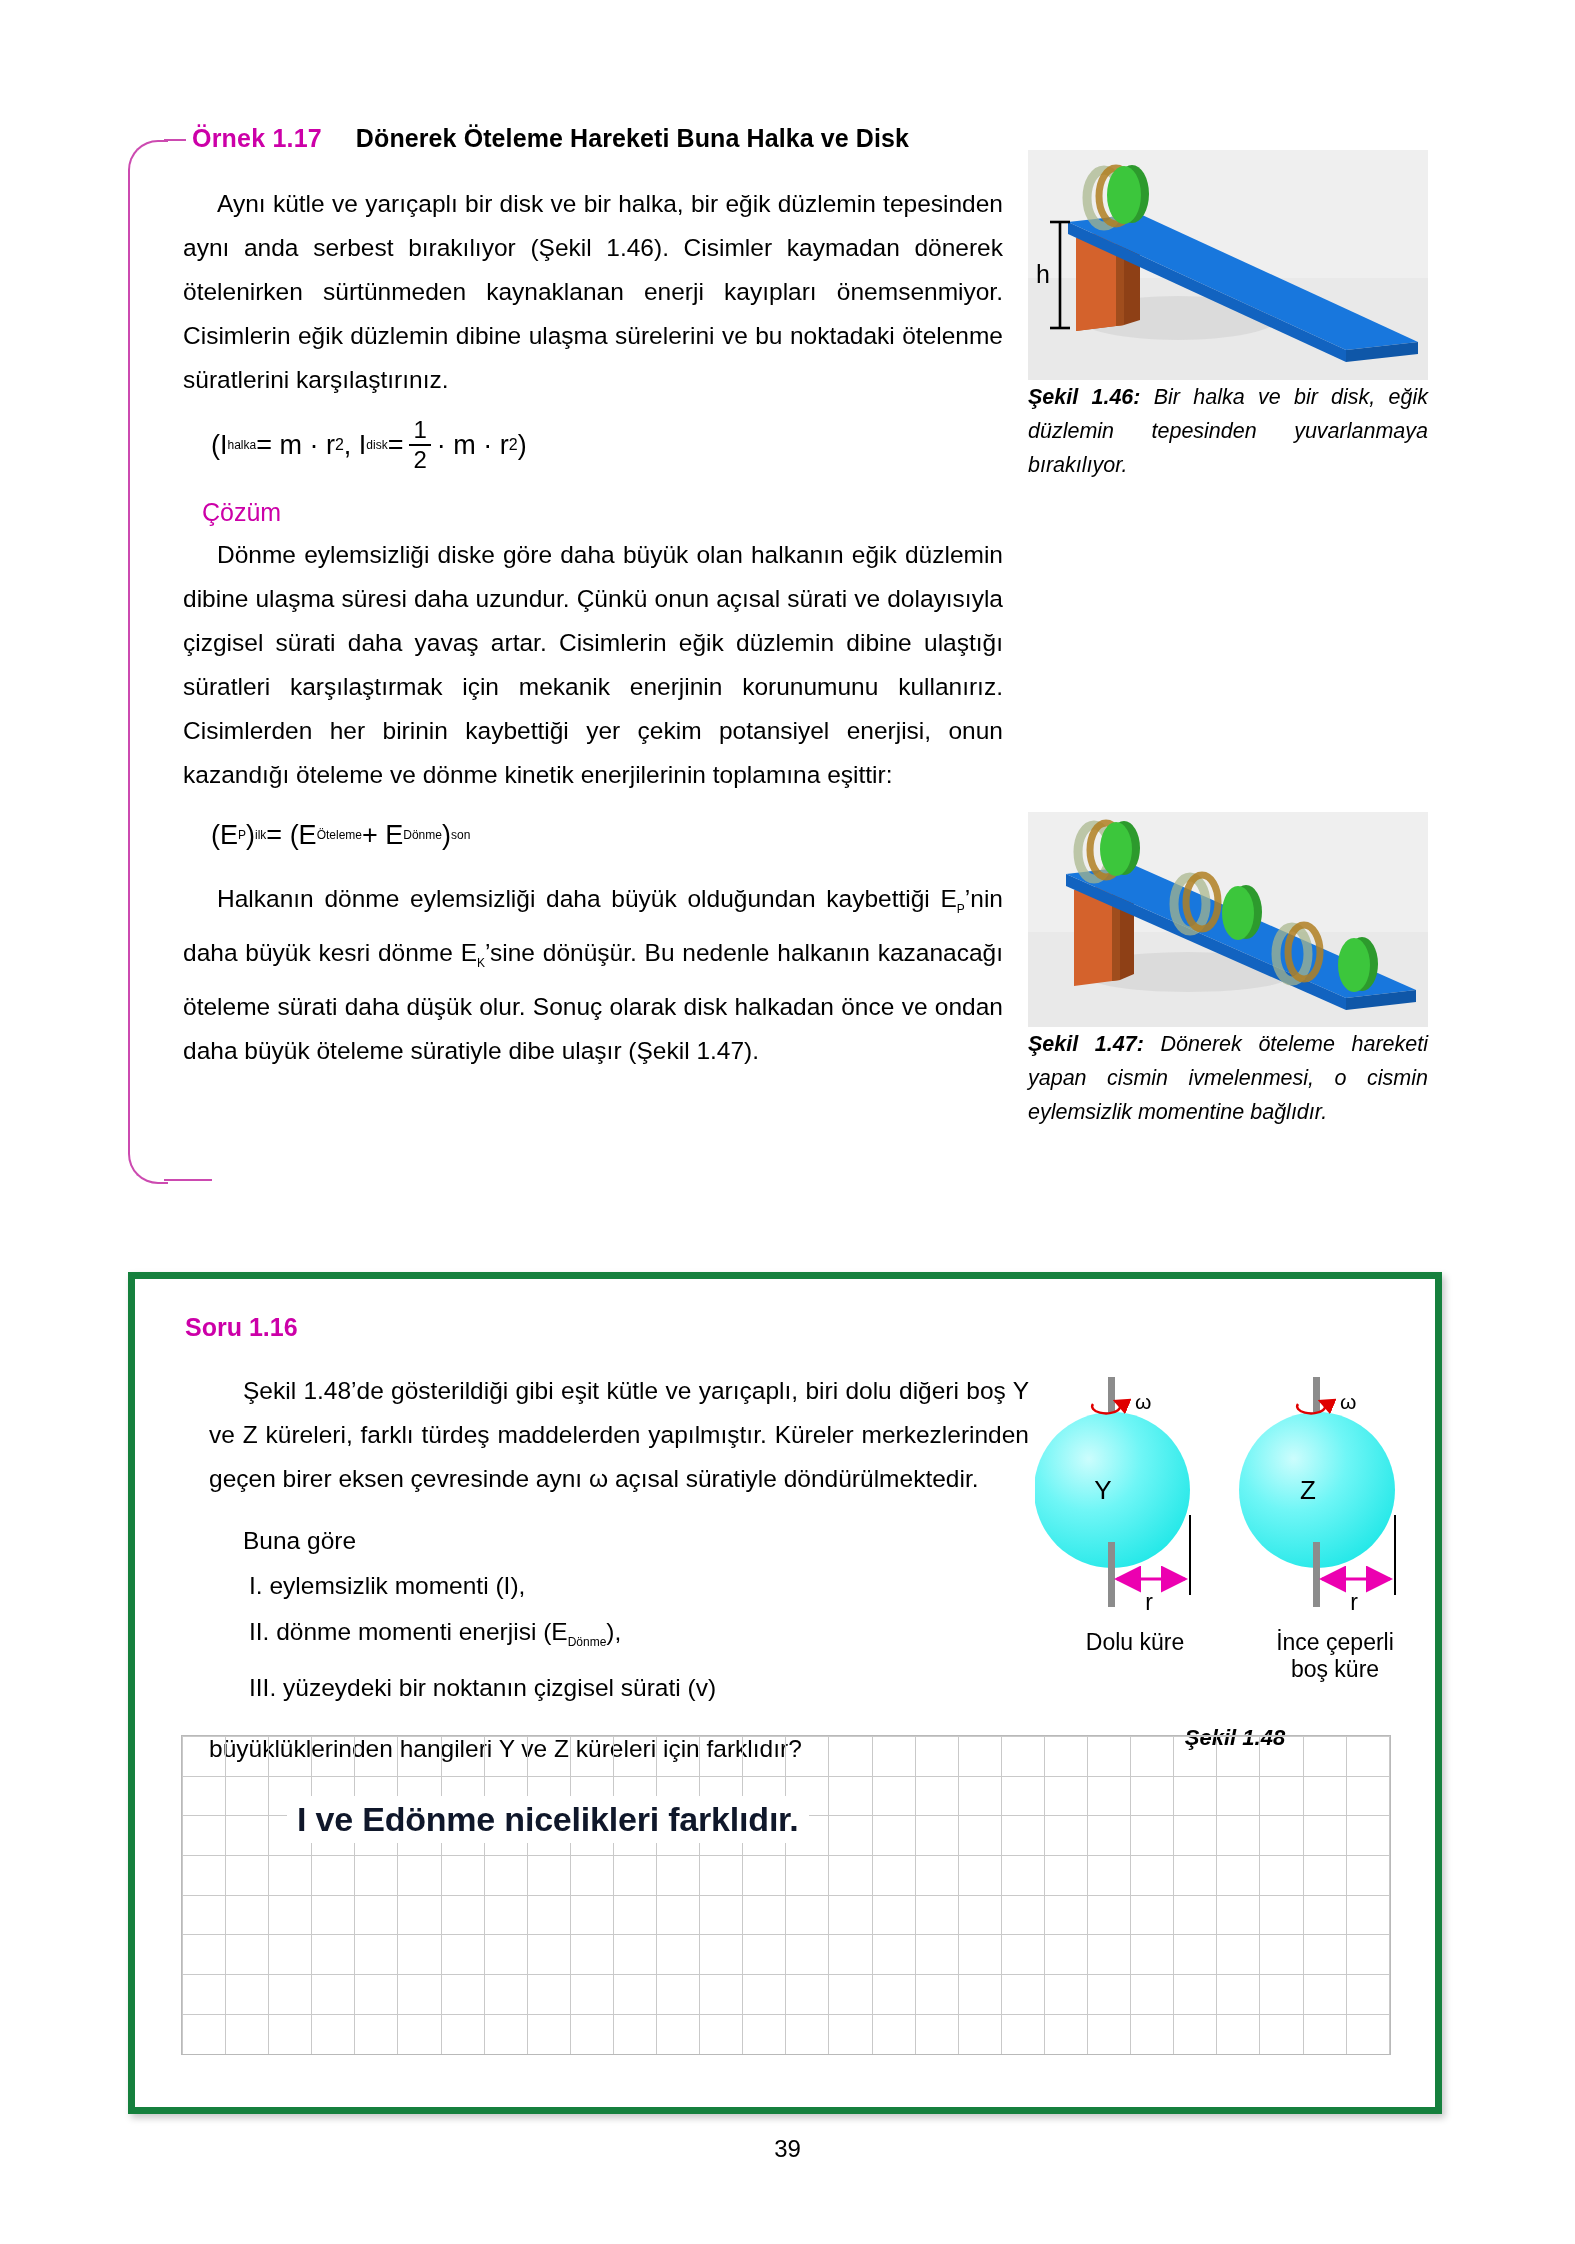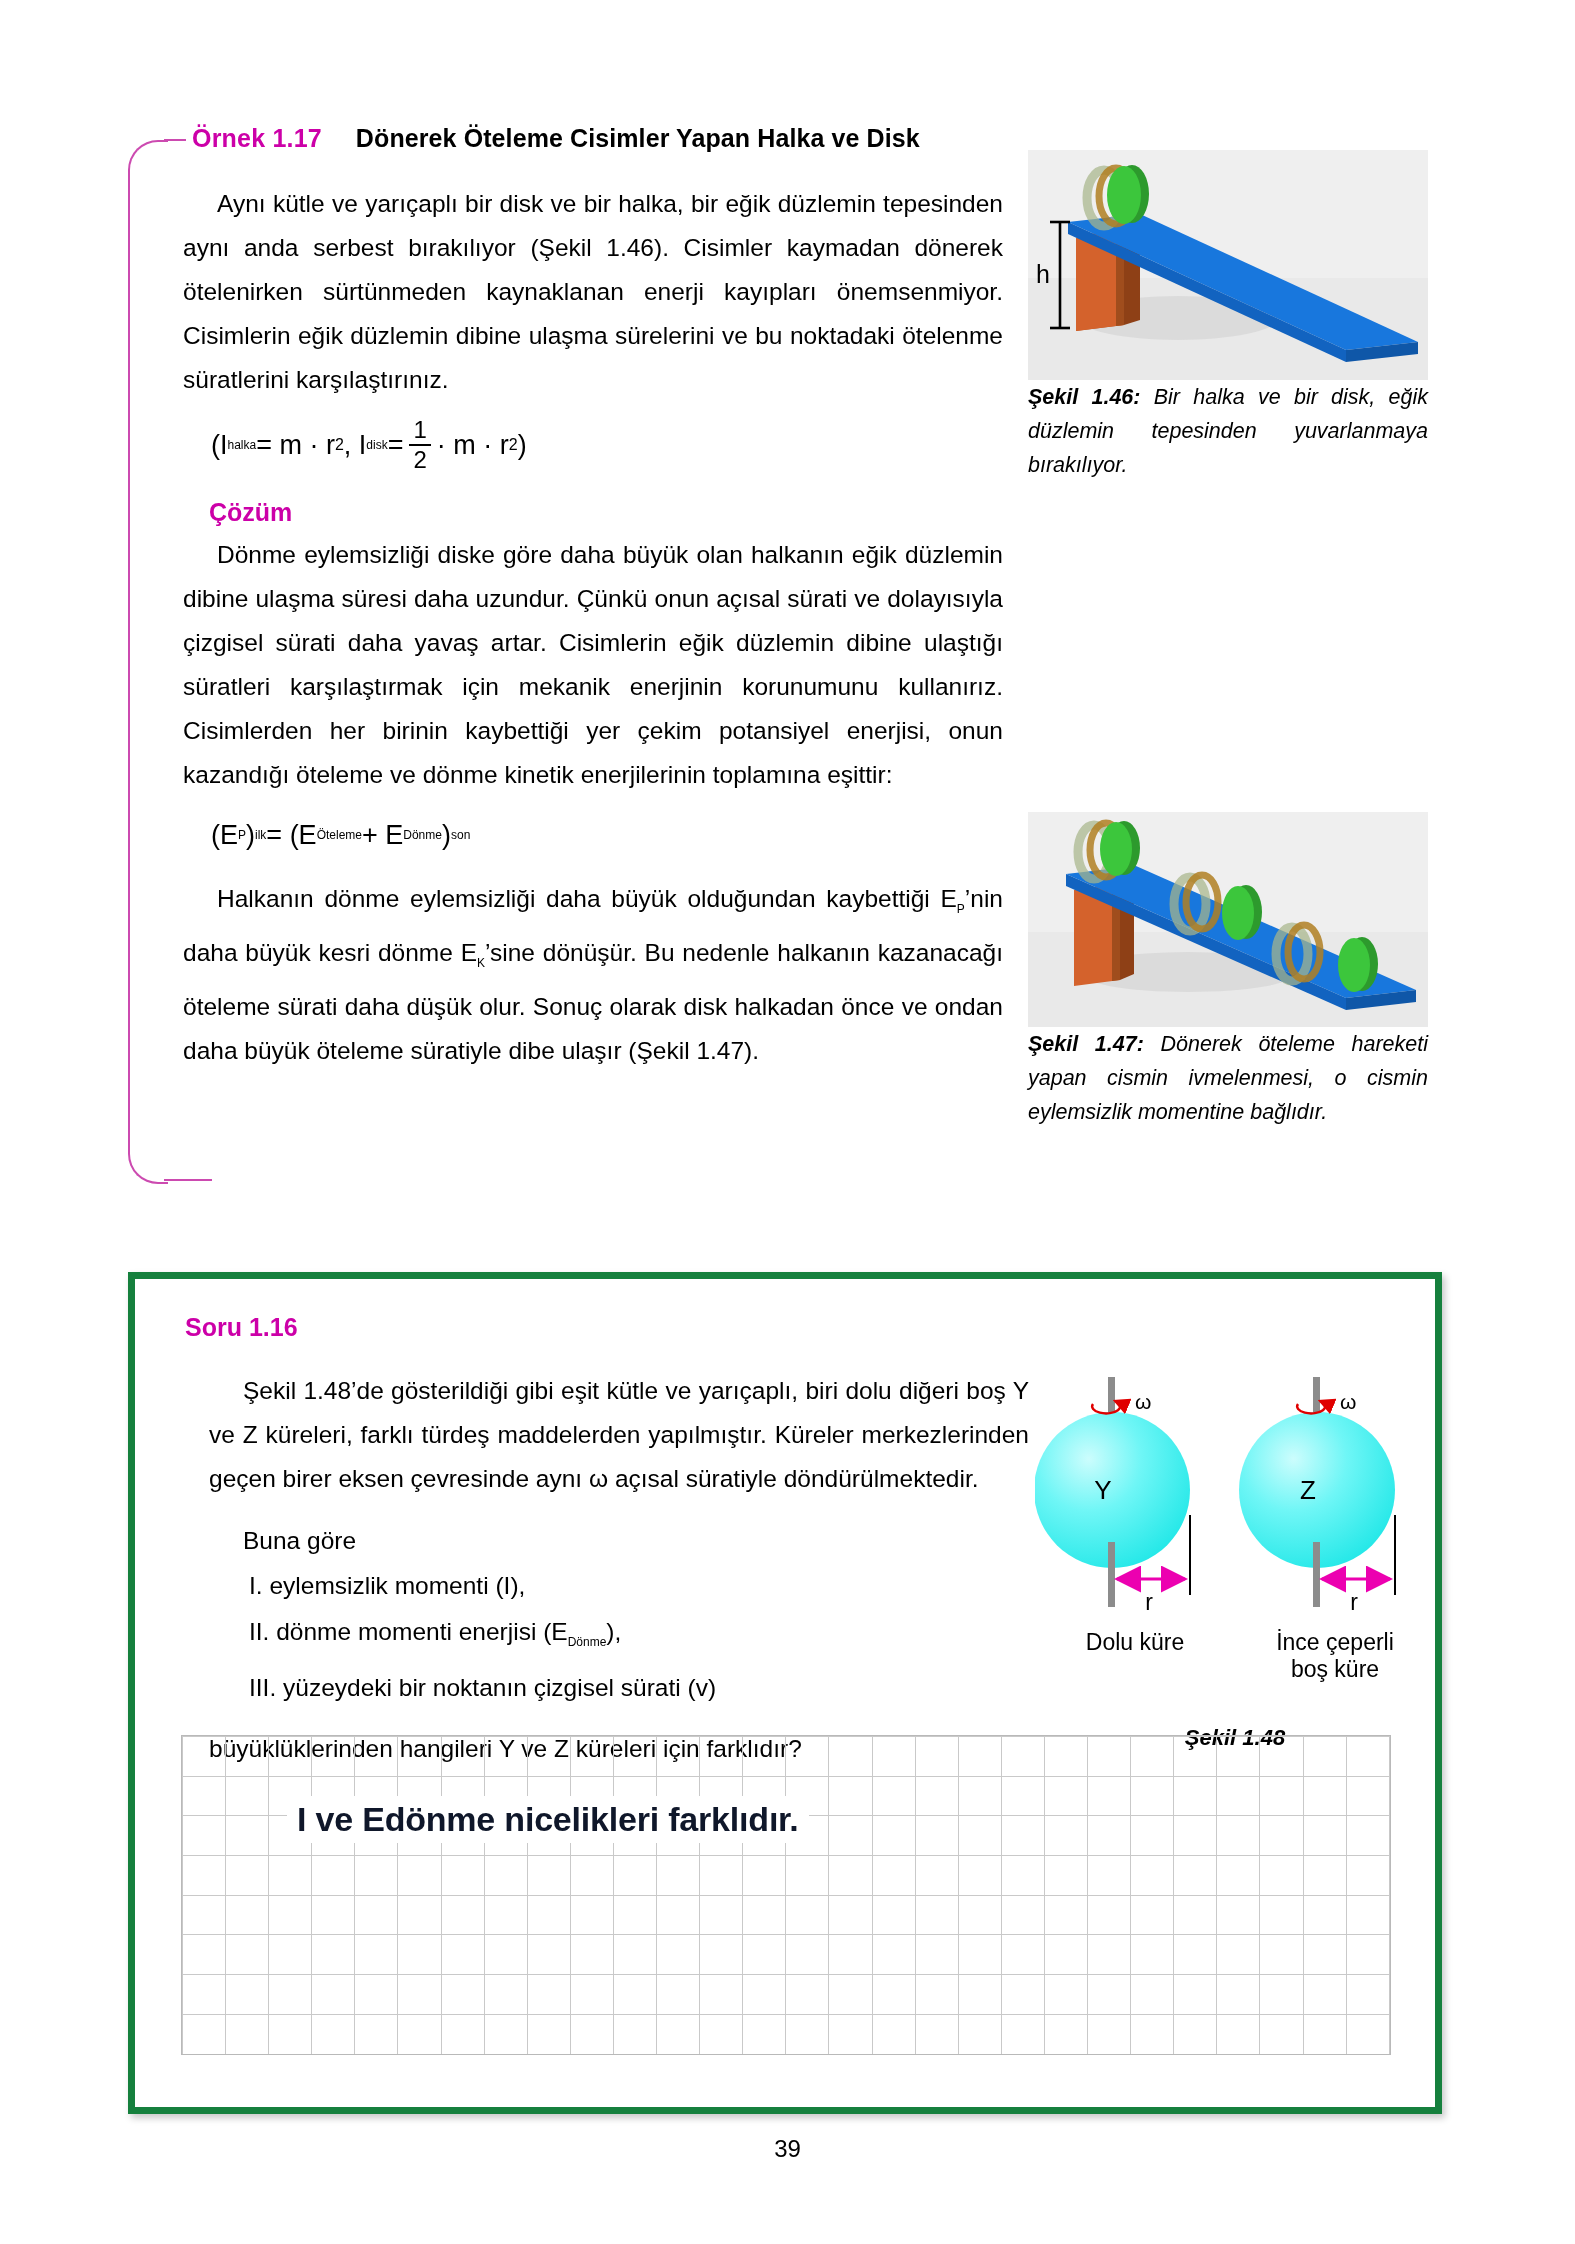--- a/index.html
+++ b/index.html
@@ -25,21 +25,21 @@
   .gap{height:20px;}
 
   .formula{font-size:27px;line-height:44px;margin:16px 0 0 28px;display:flex;align-items:center;gap:0;}
   sub.s{font-size:12px;vertical-align:sub;}
   sup.s{font-size:16px;vertical-align:super;}
   .frac{display:inline-flex;flex-direction:column;align-items:center;vertical-align:middle;margin:0 6px;line-height:1;}
   .frac .num{font-size:24px;padding:0 4px 2px;}
   .frac .bar{width:100%;height:2px;background:#000;}
   .frac .den{font-size:24px;padding:2px 4px 0;}
 
-  .cozum{color:#cc00a8;font-weight:bold;font-size:25px;margin:26px 0 6px 26px;}
+  .cozum{color:#cc00a8;font-weight:normal;font-size:25px;margin:26px 0 6px 19px;}
 
   
   .figbox{width:400px;}
   .fig-img{width:400px;background:#efefef;position:relative;overflow:hidden;}
   .fig-cap{font-size:21.5px;line-height:34px;font-style:italic;text-align:justify;margin-top:0;}
   .fig-cap b{font-style:italic;}
 
   
   .soru-box{position:absolute;left:128px;top:1272px;width:1300px;height:828px;
      background:#fff;border:7px solid #15803d;
@@ -67,21 +67,21 @@
 </head>
 <body>
 
 <div class="ornek-wrap">
   <div class="ornek-bracket"></div>
   <div class="ornek-bracket-top"></div>
   <div class="ornek-bracket-bot"></div>
 
   <div class="ornek-head">
     <span class="ornek-tag">Örnek 1.17</span>
-    <span class="ornek-title">Dönerek Öteleme Cisimler Yapan Halka ve Disk</span>
+    <span class="ornek-title">Dönerek Öteleme Hareketi Buna Halka ve Disk</span>
   </div>
 
   <div class="col-left">
     <p class="body indent">Aynı kütle ve yarıçaplı bir disk ve bir halka, bir eğik düzlemin tepesinden aynı anda serbest bırakılıyor (Şekil 1.46). Cisimler kaymadan dönerek ötelenirken sürtünmeden kaynaklanan enerji kayıpları önemsenmiyor. Cisimlerin eğik düzlemin dibine ulaşma sürelerini ve bu noktadaki ötelenme süratlerini karşılaştırınız.</p>
 
     <div class="formula">
       <span>(I</span>
         <sub class="s">halka</sub>
         <span> = m · r</span>
         <sup class="s">2</sup>

